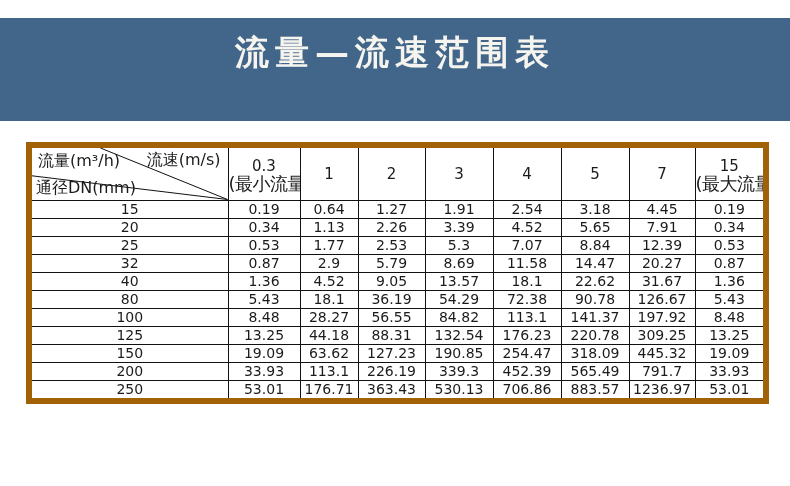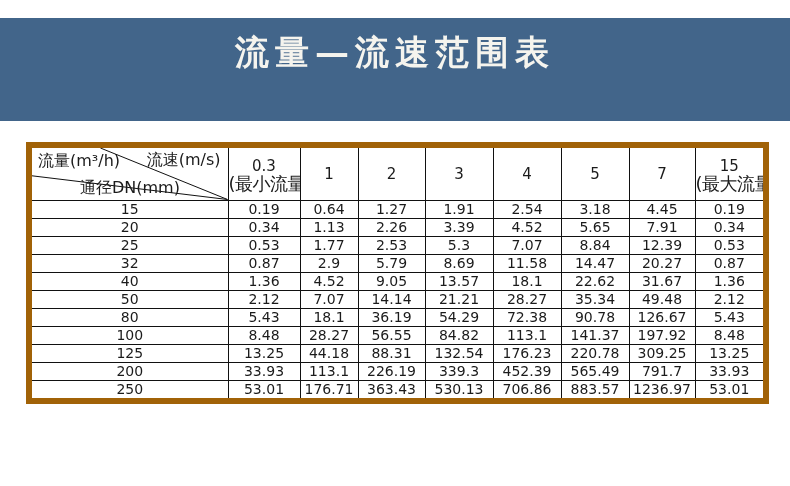--- a/index.html
+++ b/index.html
@@ -34,21 +34,21 @@
   .fv thead th { height: 55px; font-weight: normal; }
   .fv tbody td { height: 18px; font-size: 14px; line-height: 17px; }
   .hv { font-size: 15px; line-height: 20px; }
   .hn { font-size: 18px; line-height: 15px; letter-spacing: -0.5px; }
 
   
   th.corner { position: relative; }
   th.corner svg { position: absolute; left: 0; top: 0; width: 100%; height: 100%; }
   .c-flow { position: absolute; left: 6px; top: 3px; font-size: 16px; }
   .c-vel  { position: absolute; right: 7px; top: 2px; font-size: 16px; }
-  .c-dn   { position: absolute; left: 4px; bottom: 1px; font-size: 16px; margin-left: 44px; }
+  .c-dn   { position: absolute; left: 4px; bottom: 1px; font-size: 16px; }
 </style>
 </head>
 <body>
 
 <div class="banner" style="background: rgb(66, 101, 138); color: rgb(245, 244, 238);">
   <div class="banner-zh">流量—流速范围表</div>
 </div>
 
 <table class="fv">
   <colgroup>
@@ -153,31 +153,20 @@
         <td>1.36</td>
         <td>4.52</td>
         <td>9.05</td>
         <td>13.57</td>
         <td>18.1</td>
         <td>22.62</td>
         <td>31.67</td>
         <td>1.36</td>
       </tr>
       <tr>
-        <td>50</td>
-        <td>2.12</td>
-        <td>7.07</td>
-        <td>14.14</td>
-        <td>21.21</td>
-        <td>28.27</td>
-        <td>35.34</td>
-        <td>49.48</td>
-        <td>2.12</td>
-      </tr>
-      <tr>
         <td>80</td>
         <td>5.43</td>
         <td>18.1</td>
         <td>36.19</td>
         <td>54.29</td>
         <td>72.38</td>
         <td>90.78</td>
         <td>126.67</td>
         <td>5.43</td>
       </tr>
@@ -197,20 +186,31 @@
         <td>13.25</td>
         <td>44.18</td>
         <td>88.31</td>
         <td>132.54</td>
         <td>176.23</td>
         <td>220.78</td>
         <td>309.25</td>
         <td>13.25</td>
       </tr>
       <tr>
+        <td>150</td>
+        <td>19.09</td>
+        <td>63.62</td>
+        <td>127.23</td>
+        <td>190.85</td>
+        <td>254.47</td>
+        <td>318.09</td>
+        <td>445.32</td>
+        <td>19.09</td>
+      </tr>
+      <tr>
         <td>200</td>
         <td>33.93</td>
         <td>113.1</td>
         <td>226.19</td>
         <td>339.3</td>
         <td>452.39</td>
         <td>565.49</td>
         <td>791.7</td>
         <td>33.93</td>
       </tr>

